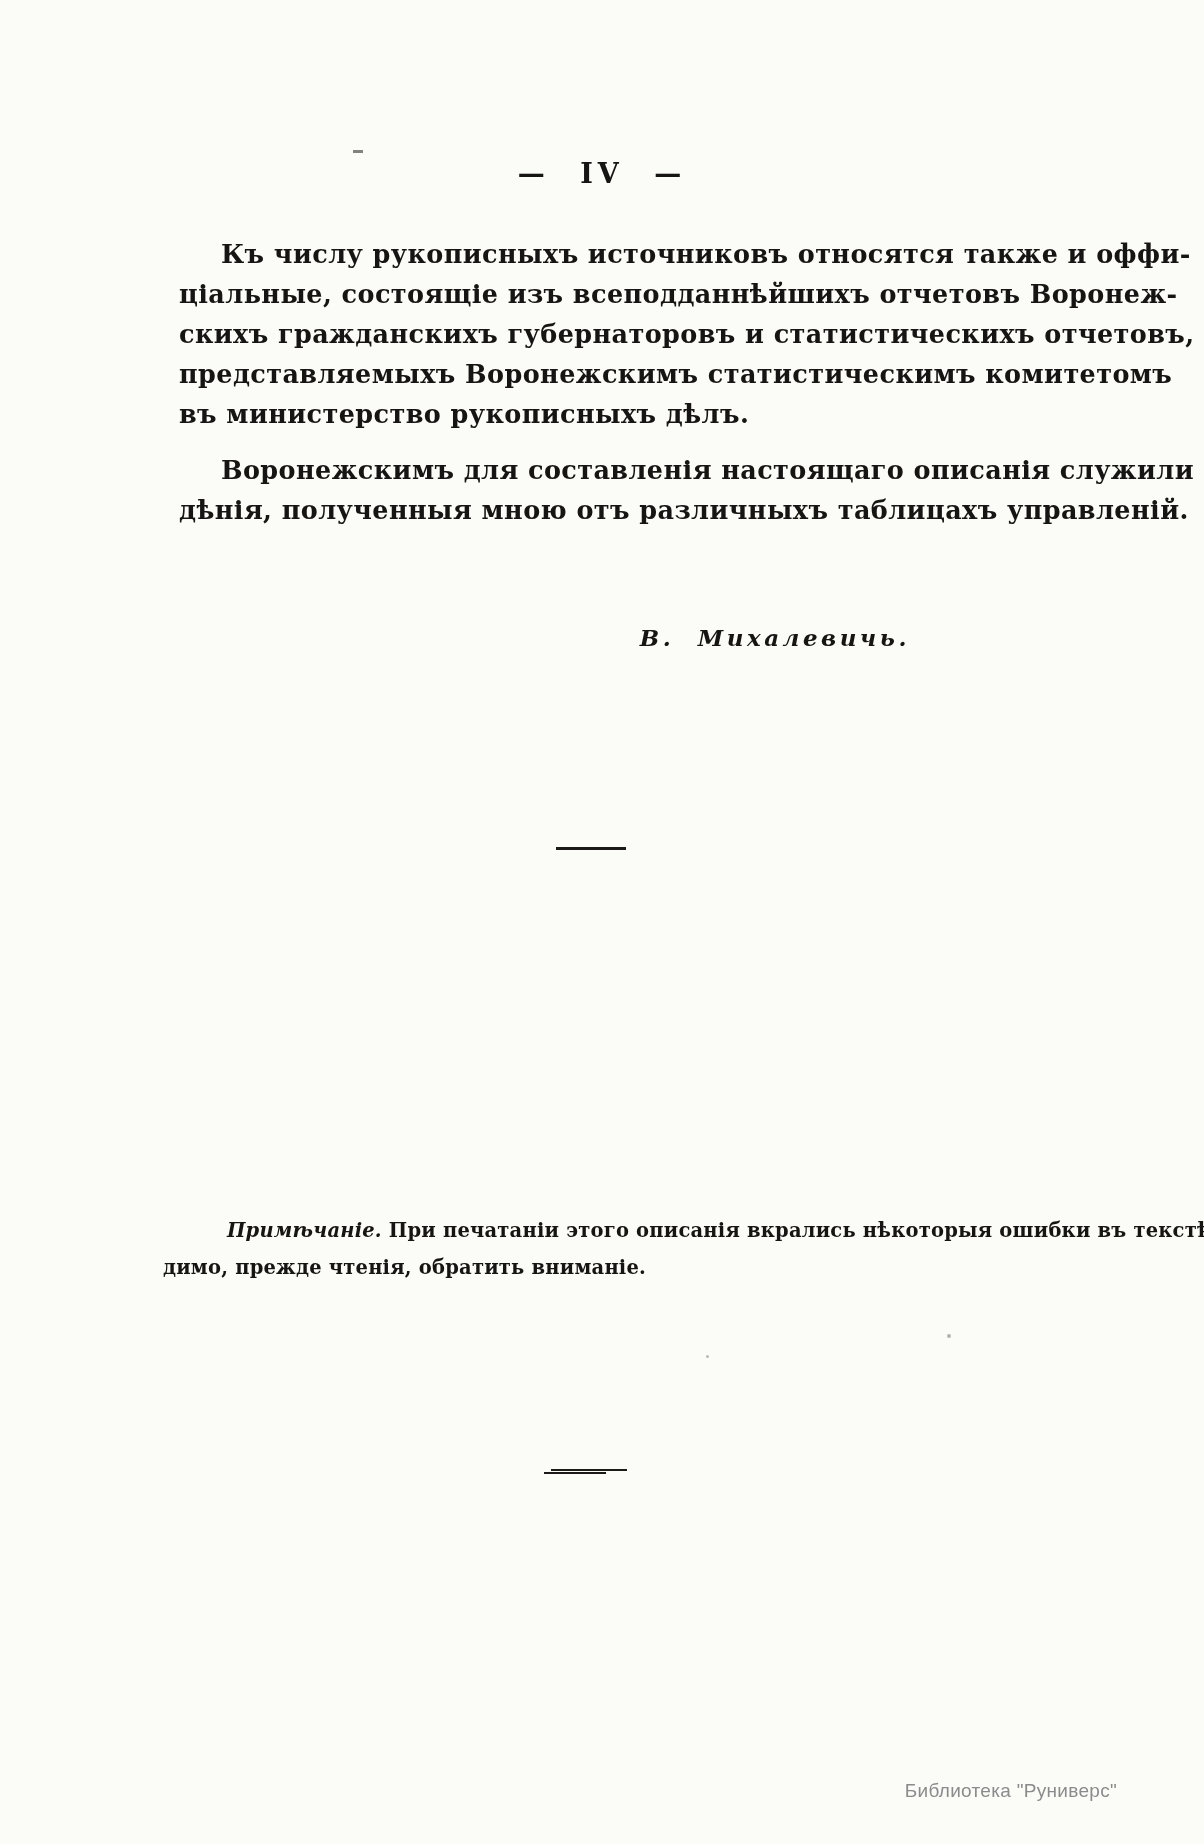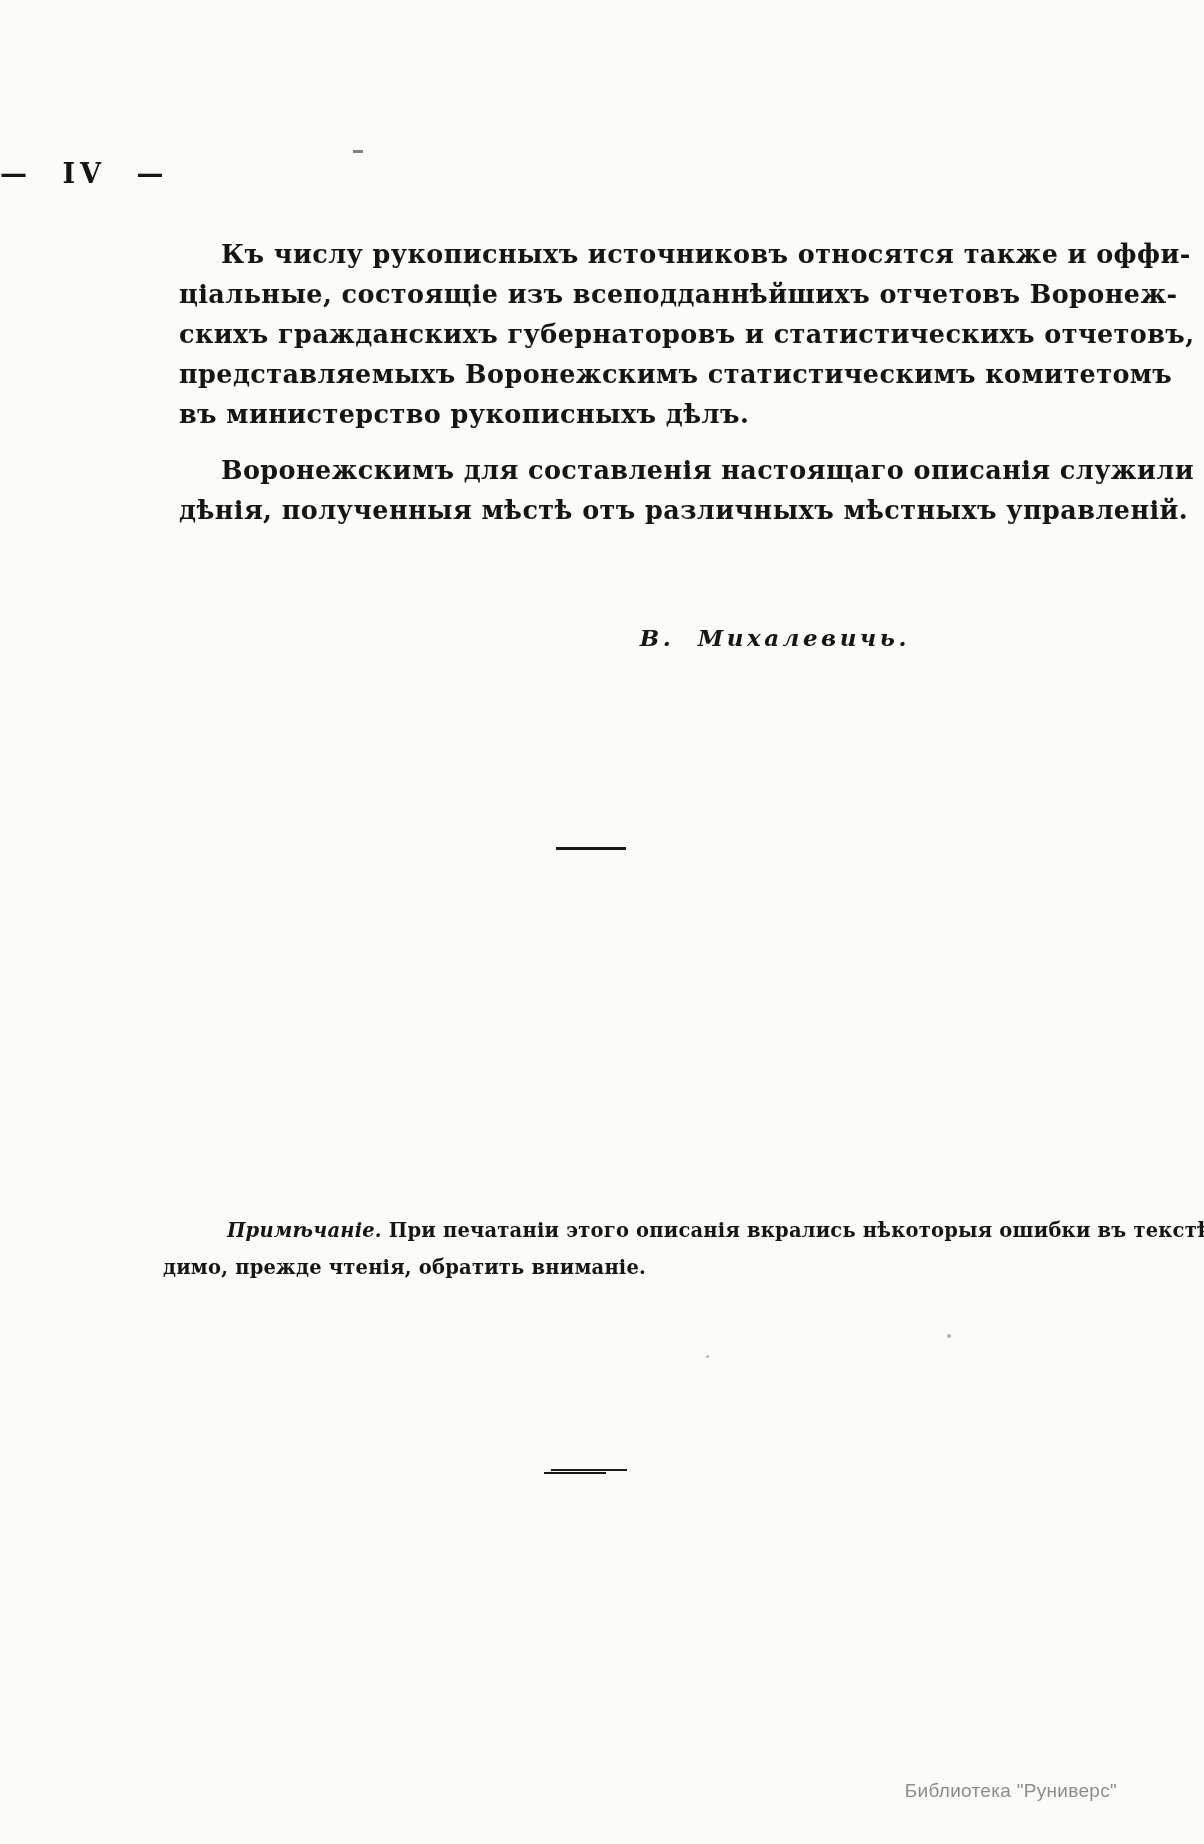--- a/index.html
+++ b/index.html
@@ -11,21 +11,21 @@
     color: #171513;
     font-family: "DejaVu Serif", serif;
     overflow: hidden;
     margin: 0 auto;
   }
   .page-number {
     position: absolute;
     top: 158px;
     left: 0;
     width: 100%;
-    text-align: left;
+    text-align: center;
     font-size: 27px;
     font-weight: bold;
     letter-spacing: 5px;
     word-spacing: 16px;
   }
   .body-block {
     position: absolute;
     left: 163px;
     top: 218px;
     width: 912px;
@@ -110,21 +110,21 @@
   <div class="body-block">
     <p class="para">
       <span class="line first">Къ числу рукописныхъ источниковъ относятся также и оффи-</span>
       <span class="line">ціальные, состоящіе изъ всеподданнѣйшихъ отчетовъ Воронеж-</span>
       <span class="line">скихъ гражданскихъ губернаторовъ и статистическихъ отчетовъ,</span>
       <span class="line">представляемыхъ Воронежскимъ статистическимъ комитетомъ</span>
       <span class="line rag">въ министерство рукописныхъ дѣлъ.</span>
     </p>
     <p class="para">
       <span class="line first">Воронежскимъ для составленія настоящаго описанія служили</span>
-      <span class="line">дѣнія, полученныя мѣстѣ отъ различныхъ мѣстныхъ управленій.</span>
+      <span class="line">дѣнія, полученныя мною отъ различныхъ таблицахъ управленій.</span>
     </p>
   </div>
 
   <div class="signature">В. Михалевичь.</div>
 
   <div class="divider divider-1"></div>
 
   <div class="note-block">
     <span class="note-line first"><span class="note-lead">Примѣчаніе.</span> <span>При печатаніи этого описанія вкрались нѣкоторыя ошибки въ текстѣ</span></span>
     <span class="note-line rag">димо, прежде чтенія, обратить вниманіе.</span>

